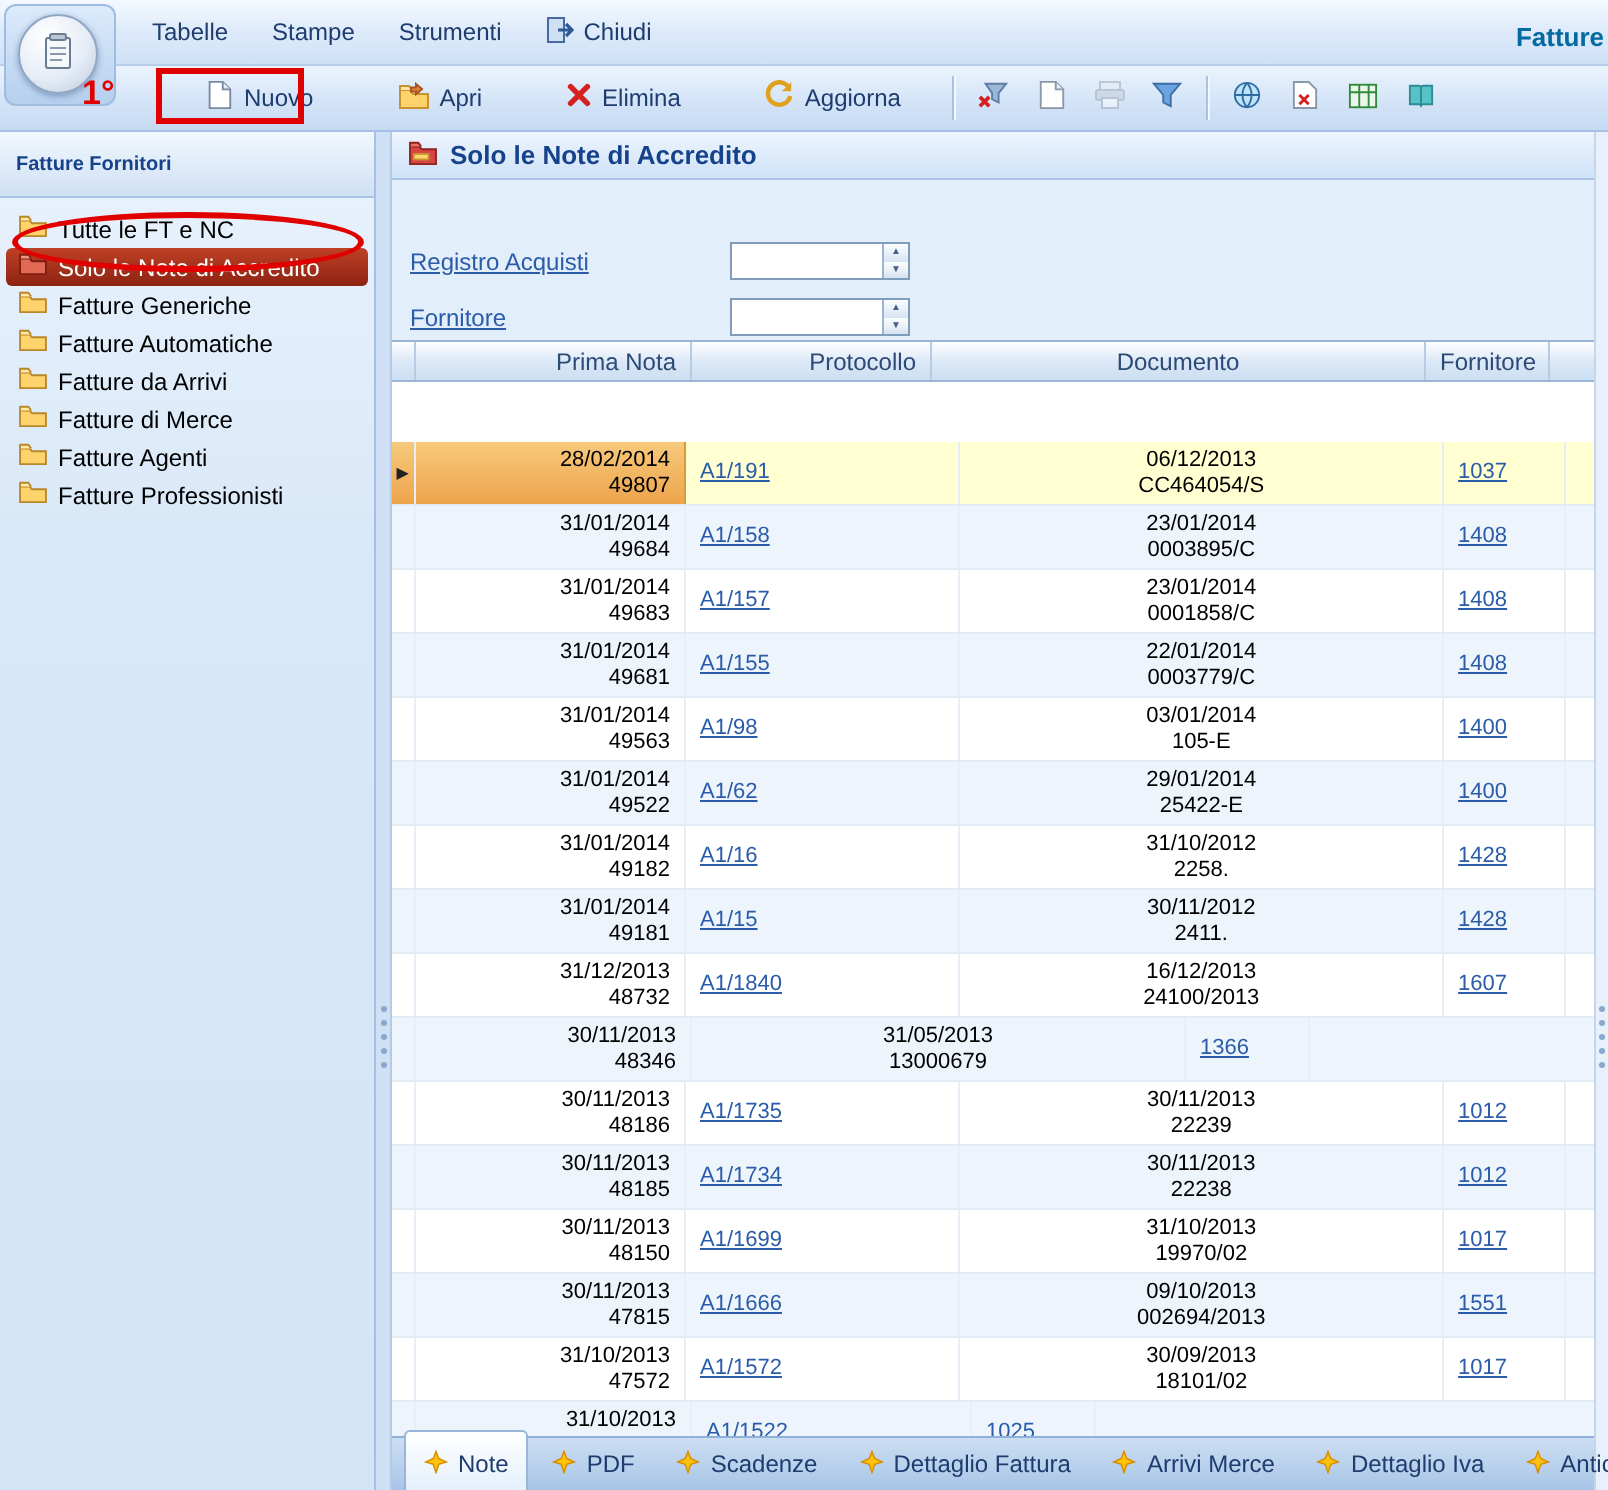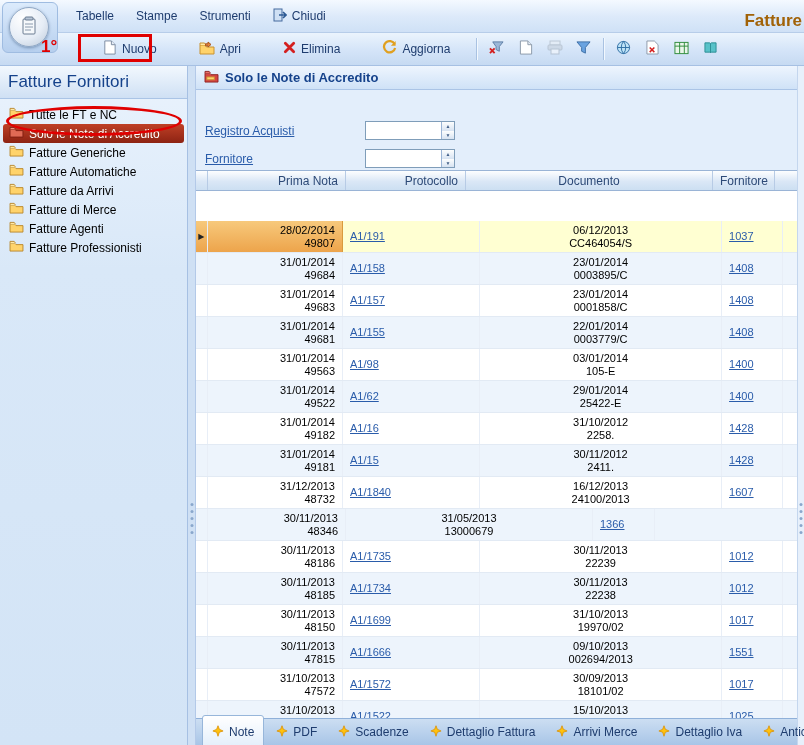--- a/index.html
+++ b/index.html
@@ -6,21 +6,21 @@
   html,body{width:804px;height:745px;}
   body{
     position:relative;font-family:"Liberation Sans",sans-serif;font-size:12px;
     background:#d7e6f8;overflow:hidden;outline:1px solid #86a9d8;outline-offset:-1px;
   }
   
   .menubar{position:absolute;left:0;top:0;width:804px;height:33px;
     background:linear-gradient(#f4f9ff,#ddeafa 50%,#cfe1f6);
     border-bottom:1px solid #b7cde9;display:flex;align-items:center;padding-left:66px;gap:2px;}
   .menu-item{padding:3px 10px;color:#1e3c6e;border-radius:3px;display:flex;align-items:center;gap:5px;cursor:default;}
-  .top-right-label{position:absolute;right:2px;top:11px;color:#a16207;font-weight:bold;font-size:17px;white-space:nowrap;}
+  .top-right-label{position:absolute;right:2px;top:11px;color:#0369a1;font-weight:bold;font-size:13px;white-space:nowrap;}
   .toolbar{position:absolute;left:0;top:33px;width:804px;height:33px;
     background:linear-gradient(#ebf4fd,#d4e4f8 55%,#c6daf2);
     border-bottom:1px solid #a6c0e3;display:flex;align-items:center;padding-left:82px;gap:2px;}
   .tbtn{display:flex;align-items:center;gap:5px;padding:4px 20px;border-radius:3px;color:#1e3c6e;cursor:default;}
   .ibtn{width:27px;height:25px;display:flex;align-items:center;justify-content:center;border-radius:3px;}
   .ibtn.dim{opacity:.5;}
   .sep{width:1px;height:22px;background:#a9c2e2;margin:0 4px;box-shadow:1px 0 0 #f2f8fe;}
   
   .orb-panel{position:absolute;left:2px;top:2px;width:56px;height:51px;border-radius:6px;
     background:linear-gradient(#dcebfc,#b6cfee);border:1px solid #9fbce1;}
@@ -30,21 +30,21 @@
     display:flex;align-items:center;justify-content:center;cursor:default;}
   
   .anno-step{position:absolute;left:41px;top:37px;color:#e00000;font-weight:bold;font-size:17px;z-index:60;}
   .anno-rect{position:absolute;left:78px;top:34px;width:74px;height:28px;border:3px solid #e00000;z-index:60;pointer-events:none;}
   .anno-ellipse{position:absolute;left:6px;top:106px;width:176px;height:30px;border:3px solid #e00000;border-radius:50%;z-index:60;pointer-events:none;}
   
   .sidebar{position:absolute;left:0;top:66px;width:188px;height:679px;
     background:linear-gradient(#eaf3fd,#d9e8f8 30%,#d3e4f6);border-right:1px solid #a6c0e3;}
   .sidebar-header{height:24px;background:linear-gradient(#f2f8fe,#cfe0f4);
     border-bottom:1px solid #aac4e6;display:flex;align-items:center;padding:16px 8px;
-    font-weight:normal;color:#15428b;font-size:17px;}
+    font-weight:bold;color:#15428b;font-size:10px;}
   .tree{padding:6px 3px 0 3px;}
   .tree-item{display:flex;align-items:center;gap:5px;padding:0 4px 0 6px;height:19px;color:#000;border-radius:3px;cursor:default;}
   .tree-item .f-red{display:none;}
   .tree-item.selected{background:linear-gradient(#bf4026,#8d2313);color:#fff;}
   .tree-item.selected .f-red{display:block;}
   
   .splitter{position:absolute;left:188px;top:66px;width:8px;height:679px;background:#cfe0f4;border-right:1px solid #b3c9e8;cursor:col-resize;}
   .splitter-r{position:absolute;left:797px;top:66px;width:7px;height:679px;background:#e7f0fb;border-left:1px solid #c4d6ee;cursor:col-resize;}
   .grip{position:absolute;left:50%;transform:translateX(-50%);top:437px;display:flex;flex-direction:column;gap:4px;}
   .grip i{width:3px;height:3px;background:#8aa7cc;border-radius:50%;}
@@ -645,24 +645,20 @@
 
   <div class="grid-row alt">
     <div class="cell c-sel"></div>
     <div class="cell c-pn">
             <div>31/10/2013</div>
             <div>47522</div>
           </div>
     <div class="cell c-pr">
             <a class="glink">A1/1522</a>
           </div>
-    <div class="cell c-doc">
-            <div>15/10/2013</div>
-            <div>02/4643</div>
-          </div>
     <div class="cell c-fo">
             <a class="glink">1025</a>
           </div>
     <div class="cell c-fill"></div>
   </div>
 </div>
   </div>
 
   <div class="tabbar">
   <div class="tab active">

